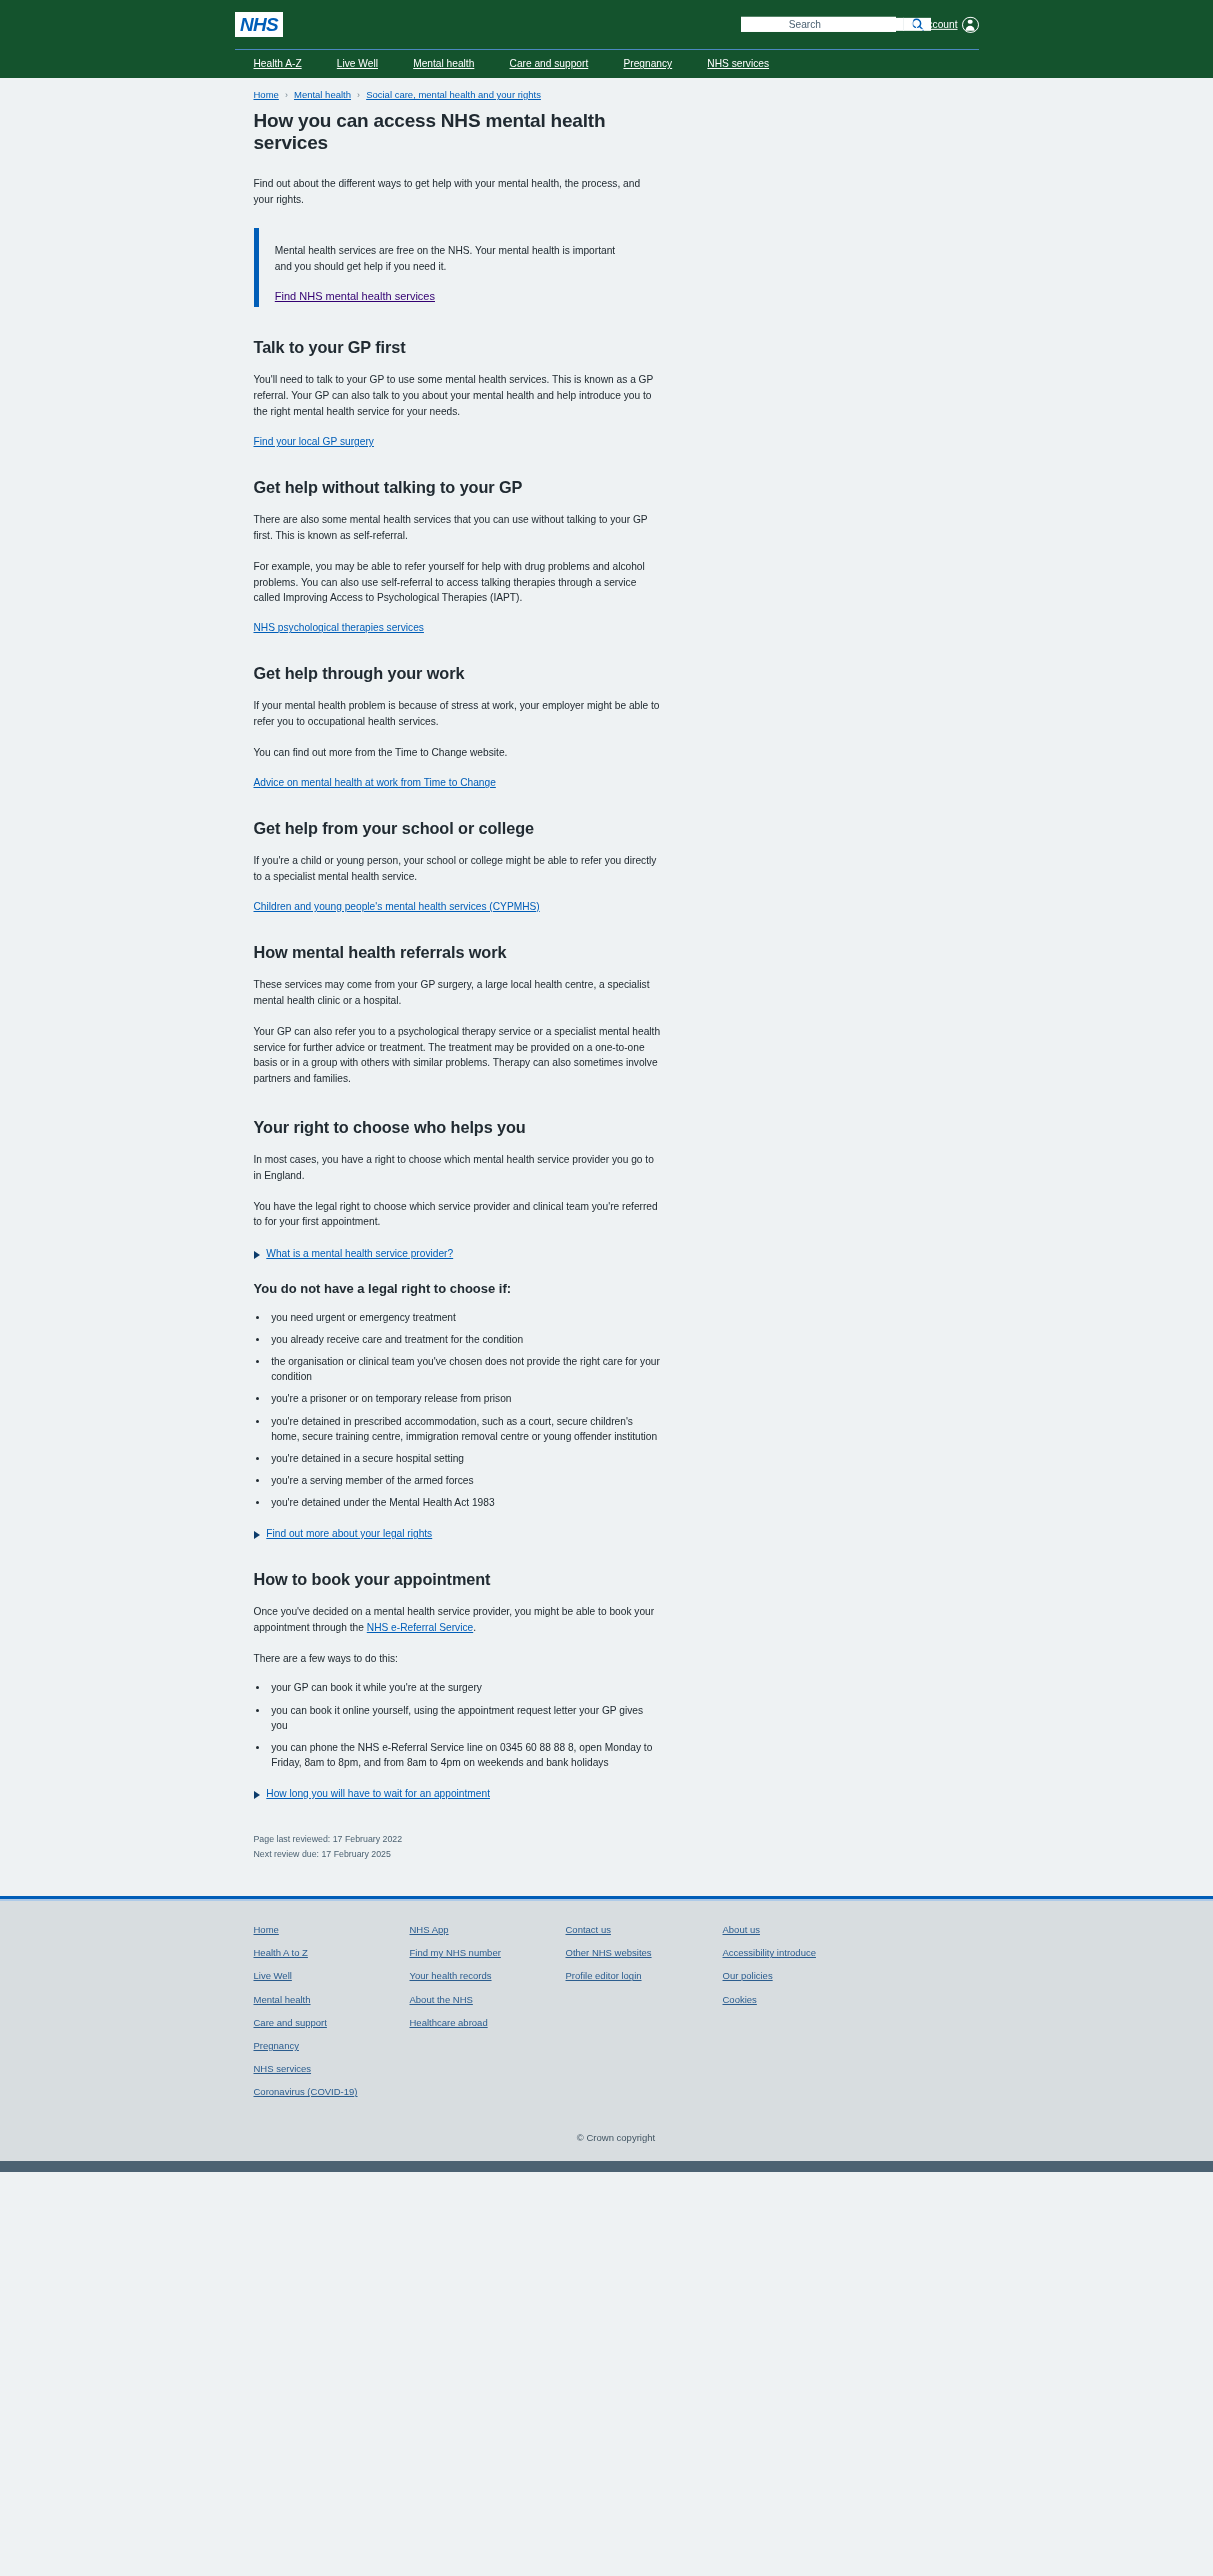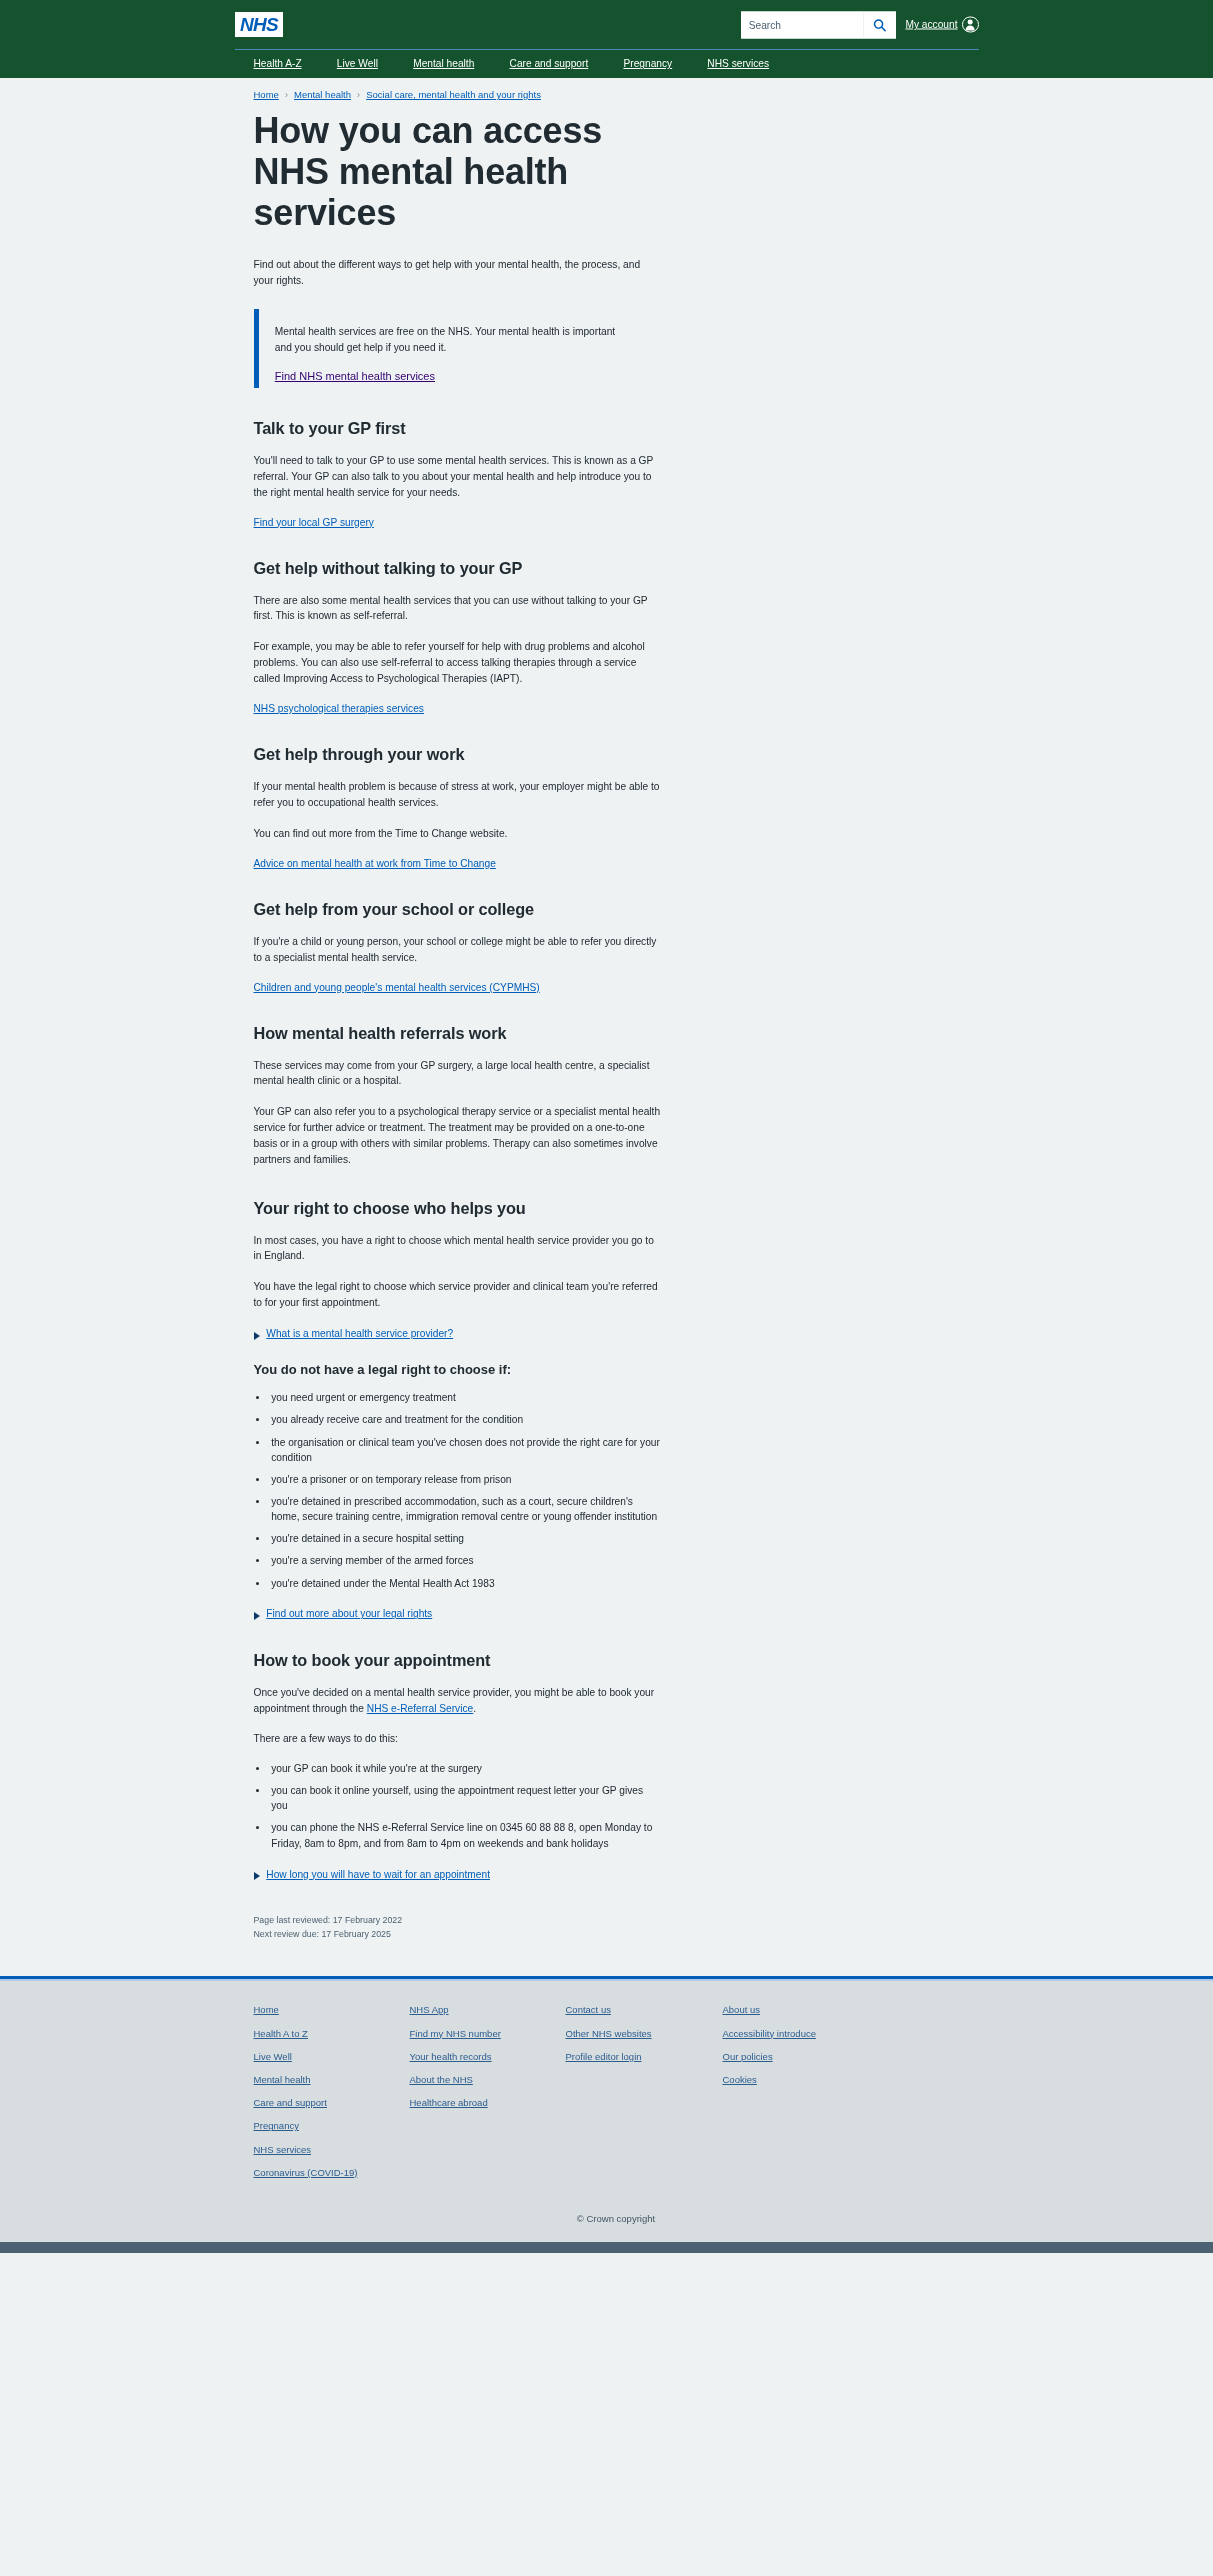--- a/index.html
+++ b/index.html
@@ -34,22 +34,23 @@
     display: inline-block;
     transform: skewX(0deg);
   }
   .header-right {
     position: absolute; right: 0; top: 50%;
     transform: translateY(-50%);
     display: flex; align-items: center; gap: 9.5px;
   }
   .search-wrap {
     display: flex; align-items: stretch;
-    background: #fff; height: 27px; width: 155px;
+    background: #fff; height: 15px; width: 155px;
     border: 0.7px solid #fff;
+    padding-left: 40px;
   }
   .search-input {
     border: 0; outline: 0; background: #fff;
     font-family: "Liberation Sans", sans-serif;
     font-size: 10.2px; color: #212b32;
     padding: 0 6.8px; width: 121px;
   }
   .search-input::placeholder { color: #4c6272; }
   .search-btn {
     width: 33px; background: #fff; border: 0; border-left: 0.7px solid #eef2f3;
@@ -91,21 +92,21 @@
     padding: 11px 0 4.1px 19px;
     font-size: 9.5px; color: #4c6272;
     display: flex; align-items: center; gap: 6.1px;
   }
   .breadcrumb a { color: #005eb8; text-decoration: underline; cursor: pointer; }
   .crumb-sep { color: #768692; font-size: 8.8px; }
 
   
   .main { width: 744px; margin: 0 auto; padding: 0 0 0 19px; }
   h1.page-title {
-    font-size: 36px; line-height: 1.15; font-weight: bold;
+    font-size: 19px; line-height: 1.15; font-weight: bold;
     margin: 5.4px 0 0 0; letter-spacing: -0.2px; max-width: 380px;
     color: #212b32;
   }
   .lede { font-size: 10.2px; line-height: 1.55; margin: 23px 0 1px 0; max-width: 407px; }
 
   .inset {
     border-left: 5.4px solid #005eb8;
     padding: 15px 0 5.4px 16.3px;
     margin: 20.4px 0 0 0; max-width: 407px;
   }

